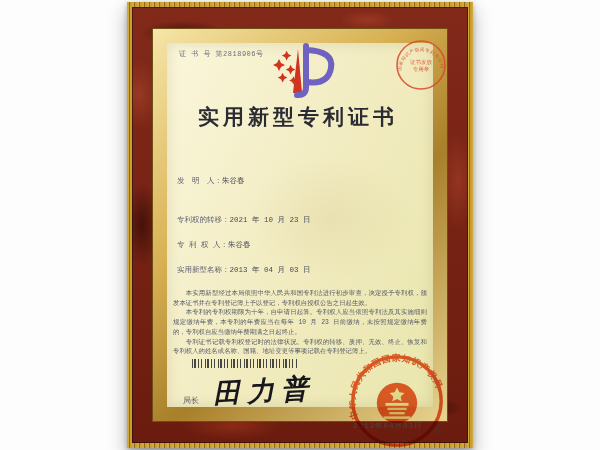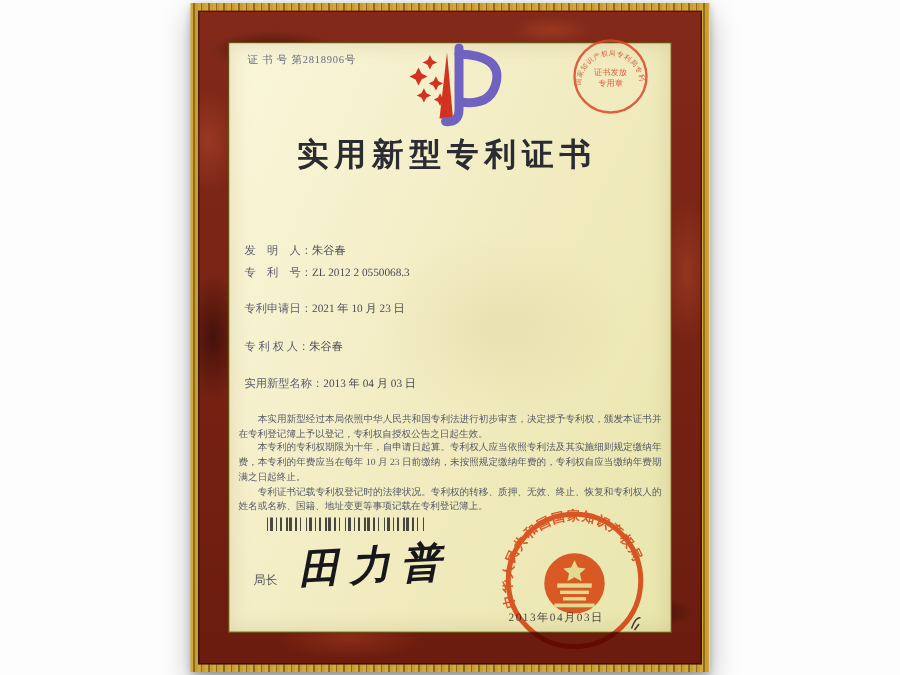--- a/index.html
+++ b/index.html
@@ -13,23 +13,23 @@
     background:
       radial-gradient(60px 18px at 15% 6%, rgba(30,2,0,.55), transparent 70%),
       radial-gradient(40px 14px at 70% 3%, rgba(185,75,42,.45), transparent 70%),
       radial-gradient(50px 16px at 88% 92%, rgba(25,0,0,.6), transparent 70%),
       radial-gradient(70px 20px at 30% 96%, rgba(175,62,36,.45), transparent 70%),
       radial-gradient(26px 60px at 3% 50%, rgba(20,0,0,.5), transparent 70%),
       radial-gradient(26px 70px at 97% 40%, rgba(190,80,50,.38), transparent 70%),
       radial-gradient(30px 50px at 2% 20%, rgba(200,90,55,.35), transparent 70%),
       linear-gradient(180deg,#82291a,#6b1c0e);
     box-shadow:inset 0 0 0 1px rgba(0,0,0,.4);}
-  .frame-lip{width:100%;height:100%;box-sizing:border-box;padding:1px;
+  .frame-lip{width:100%;height:100%;box-sizing:border-box;padding:15px;
     background:linear-gradient(135deg,#f6e6a8 0%,#d8b254 35%,#a87f2a 60%,#e8d491 100%);
-    box-shadow:inset 0 0 0 1px #6b4f14;}
+    box-shadow:inset 0 0 0 1px #6b4f14;font-family:Liberation Mono, monospace;}
   
   .paper{position:relative;width:100%;height:100%;overflow:visible;
     background:
       radial-gradient(120px 90px at 62% 48%, rgba(205,185,125,.20), transparent 70%),
       linear-gradient(115deg,#faf6da 0%,#f1ebbf 55%,#e9e6ad 100%);
     box-shadow:inset 0 0 14px rgba(120,100,40,.18);}
   .cert-no{position:absolute;left:12px;top:6px;font-size:7px;letter-spacing:.5px;color:#6a6d80;}
   .logo{position:absolute;left:50%;top:0;transform:translateX(-50%);}
   .corner-stamp{position:absolute;left:228px;top:-4px;opacity:.85;}
   .title{position:absolute;left:0;right:4px;top:60px;text-align:center;font-size:21px;font-weight:bold;
@@ -85,25 +85,22 @@
             </text>
             <text x="26" y="25" text-anchor="middle" font-size="5.5" fill="#d9492c">证书发放</text>
             <text x="26" y="32" text-anchor="middle" font-size="5.5" fill="#d9492c">专用章</text>
           </svg>
 
           <div class="title">实用新型专利证书</div>
 
           <div class="field" style="top:133px">
             <span class="lbl">发　明　人：</span><span class="val">朱谷春</span>
           </div>
-          <div class="field" style="top:148px">
-            <span class="lbl">专　利　号：</span><span class="val">ZL 2012 2 0550068.3</span>
-          </div>
           <div class="field" style="top:172px">
-            <span class="lbl">专利申请日：</span><span class="val">2021 年 10 月 23 日</span>
+            <span class="lbl">专利权的转移：</span><span class="val">2021 年 10 月 23 日</span>
           </div>
           <div class="field" style="top:197px">
             <span class="lbl">专 利 权 人：</span><span class="val">朱谷春</span>
           </div>
           <div class="field" style="top:222px">
             <span class="lbl">实用新型名称：</span><span class="val">2013 年 04 月 03 日</span>
           </div>
 
           <div class="paras">
             <p>本实用新型经过本局依照中华人民共和国专利法进行初步审查，决定授予专利权，颁发本证书并在专利登记簿上予以登记，专利权自授权公告之日起生效。</p>

